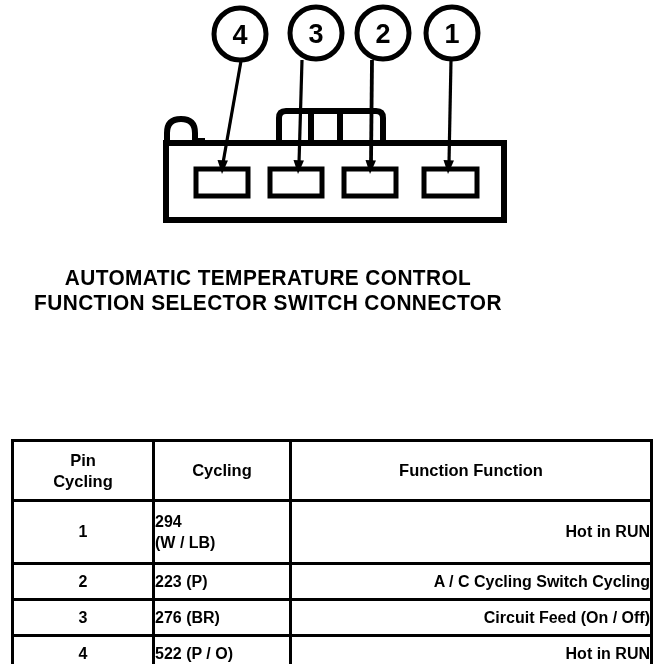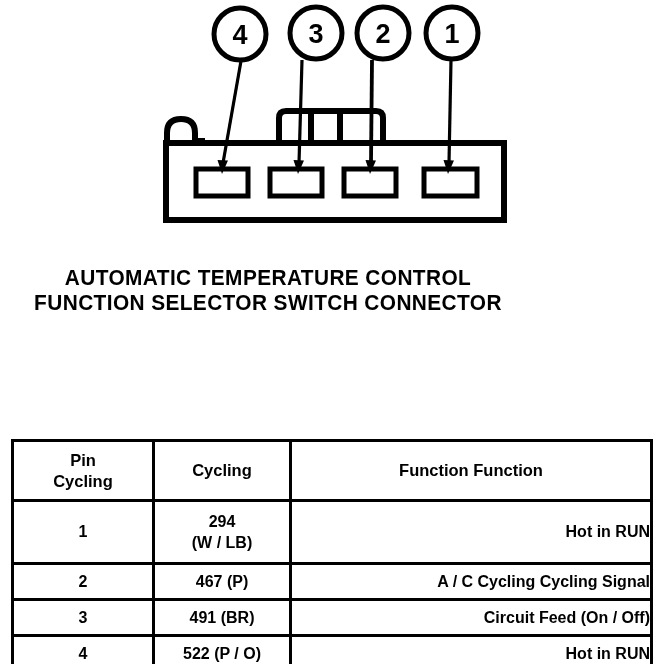--- a/index.html
+++ b/index.html
@@ -98,21 +98,21 @@
   }
   #pin-table td {
     font-size: 16px;
     font-weight: bold;
     vertical-align: middle;
   }
   td.c-pin {
     text-align: center;
   }
   td.c-circuit {
-    text-align: center;
+    text-align: left;
     line-height: 21px;
   }
   td.c-function {
     text-align: right;
     padding-left: 10px;
   }
   tr.row-tall td { height: 60px; }
   tr.row-std  td { height: 33px; }
 
   col.col-pin      { width: 141px; }
@@ -208,26 +208,26 @@
       <tr class="row-tall">
         <td class="c-pin">1</td>
         <td class="c-circuit">
           <span class="ct-l1">294</span>
           <span class="ct-l2">(W / LB)</span>
         </td>
         <td class="c-function">Hot in RUN</td>
       </tr>
       <tr class="row-std">
         <td class="c-pin">2</td>
-        <td class="c-circuit">467 (P)</td>
-        <td class="c-function">A / C Cycling Cycling Signal</td>
+        <td class="c-circuit">223 (P)</td>
+        <td class="c-function">A / C Cycling Switch Cycling</td>
       </tr>
       <tr class="row-std">
         <td class="c-pin">3</td>
-        <td class="c-circuit">491 (BR)</td>
+        <td class="c-circuit">276 (BR)</td>
         <td class="c-function">Circuit Feed (On / Off)</td>
       </tr>
       <tr class="row-std">
         <td class="c-pin">4</td>
         <td class="c-circuit">522 (P / O)</td>
         <td class="c-function">Hot in RUN</td>
       </tr>
     </tbody>
   </table>
 

